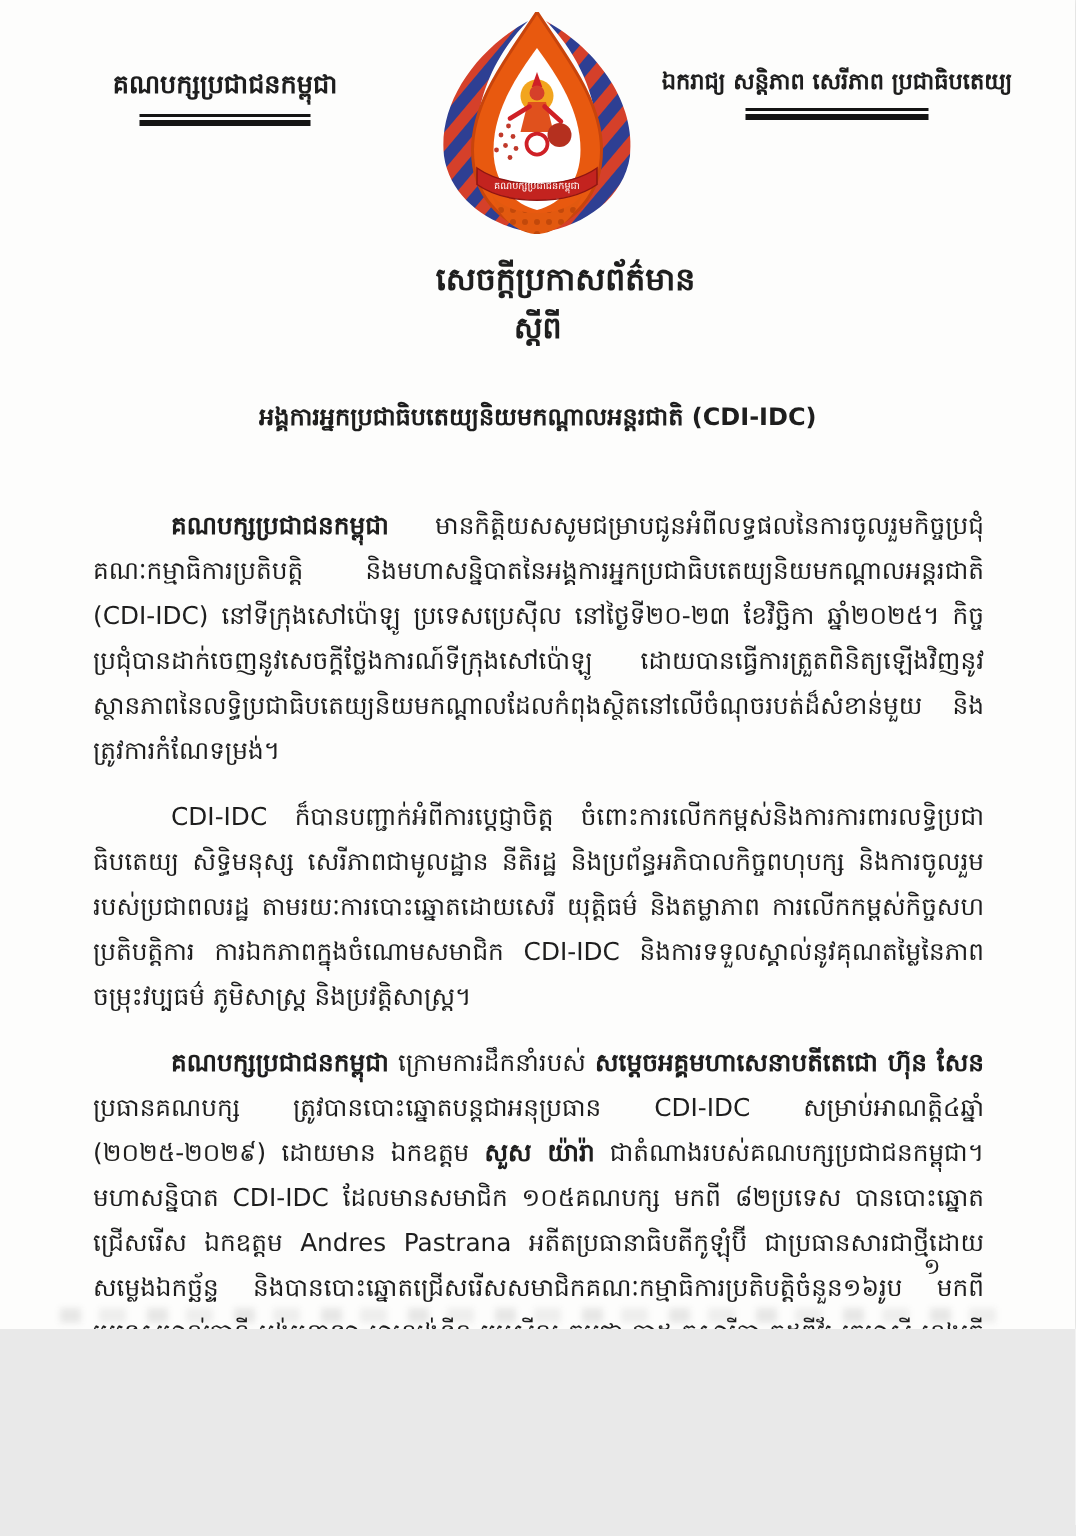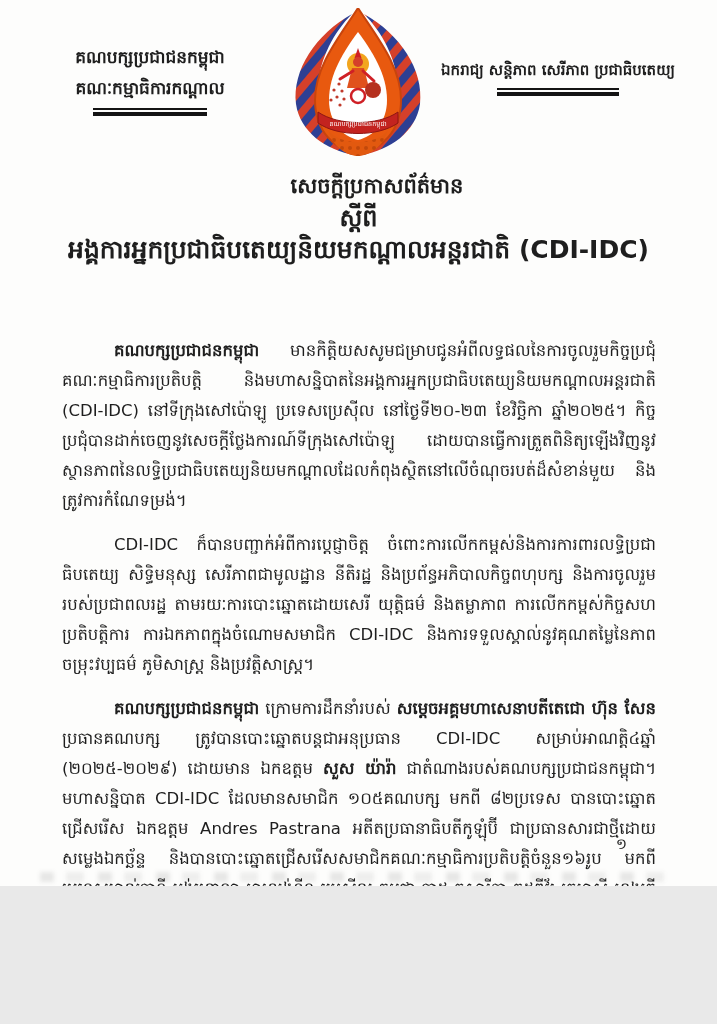--- a/index.html
+++ b/index.html
@@ -12,39 +12,39 @@
     color:#1e1e1e;
     overflow:hidden;
     box-shadow:0 0 4px rgba(0,0,0,.25);
   }
   
   .hdr-left{
     position:absolute;left:28px;top:42px;width:244px;
     text-align:center;font-weight:bold;font-size:17px;line-height:1.85;
   }
   .hdr-right{
-    position:absolute;right:16px;top:56px;width:286px;
+    position:absolute;right:16px;top:40px;width:286px;
     text-align:center;font-weight:bold;font-size:15px;line-height:1.9;
   }
   .dbl-rule{
     height:8px;margin:3px auto 0;
     background:linear-gradient(to bottom,#141414 0 2px,transparent 2px 4px,#141414 4px 8px);
   }
   .rule-l{width:114px;}
   .rule-r{width:122px;}
   .logo-wrap{position:absolute;left:282px;top:8px;width:152px;height:150px;}
   
   .title{
     position:absolute;left:0;right:0;top:170px;
     text-align:center;font-weight:bold;line-height:32px;
   }
   .title .t1{font-size:21px;padding-left:37px;}
-  .title .t2{font-size:24px;}
+  .title .t2{font-size:20px;}
   .title .t3{font-size:20px;}
-  .title .t4{font-size:25px;}
+  .title .t4{font-size:16px;margin-top:28px;}
   .title .t5{font-size:18.5px;font-style:italic;}
   
   .body-text{
     position:absolute;left:62px;top:336px;width:594px;
     font-size:16.5px;line-height:30px;
     text-align:justify;
   }
   .body-text p{margin:0 0 14px 0;text-indent:52px;}
   .b{font-weight:bold;}
   .end-mark{
@@ -64,21 +64,20 @@
     filter:blur(2px);
   }
 </style>
 </head>
 <body>
 
 <div class="page">
 
   <div class="hdr-left">
     <div>គណបក្សប្រជាជនកម្ពុជា</div>
-    <div>គណៈកម្មាធិការកណ្តាល</div>
     <div class="dbl-rule rule-l"></div>
   </div>
 
   <div class="logo-wrap">
     <svg width="152" height="150" viewBox="0 0 152 150">
       <defs>
         <pattern id="stripes" width="16" height="16" patternUnits="userSpaceOnUse" patternTransform="rotate(40 76 75)">
           <rect width="16" height="16" fill="#2e3f93"></rect>
           <rect width="8" height="16" fill="#d5402a"></rect>
         </pattern>

